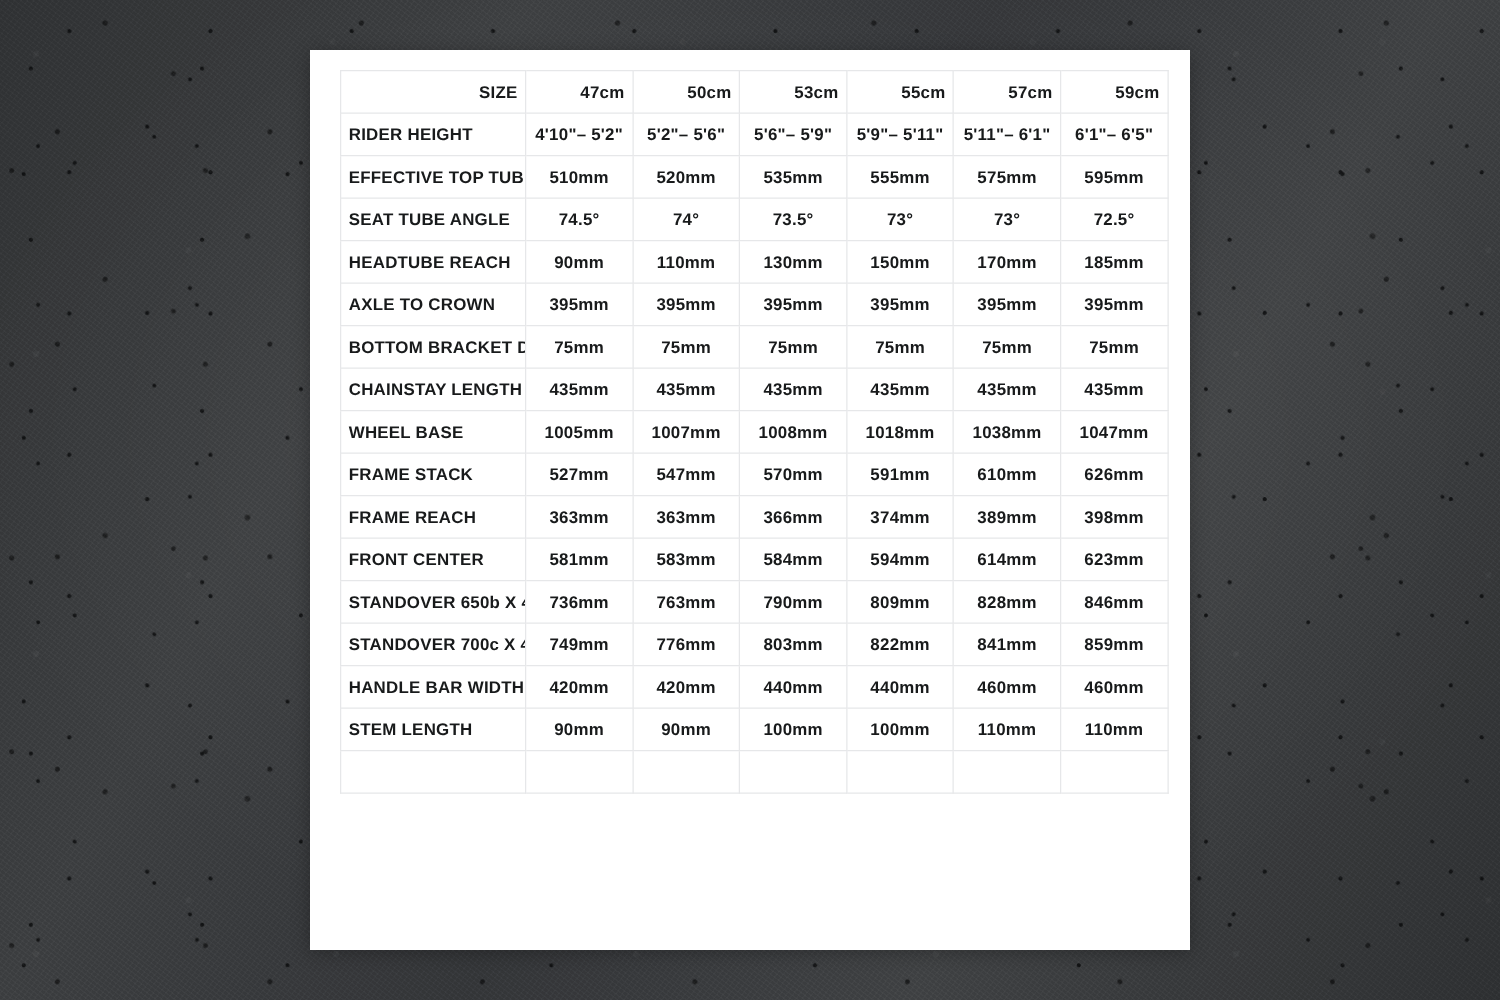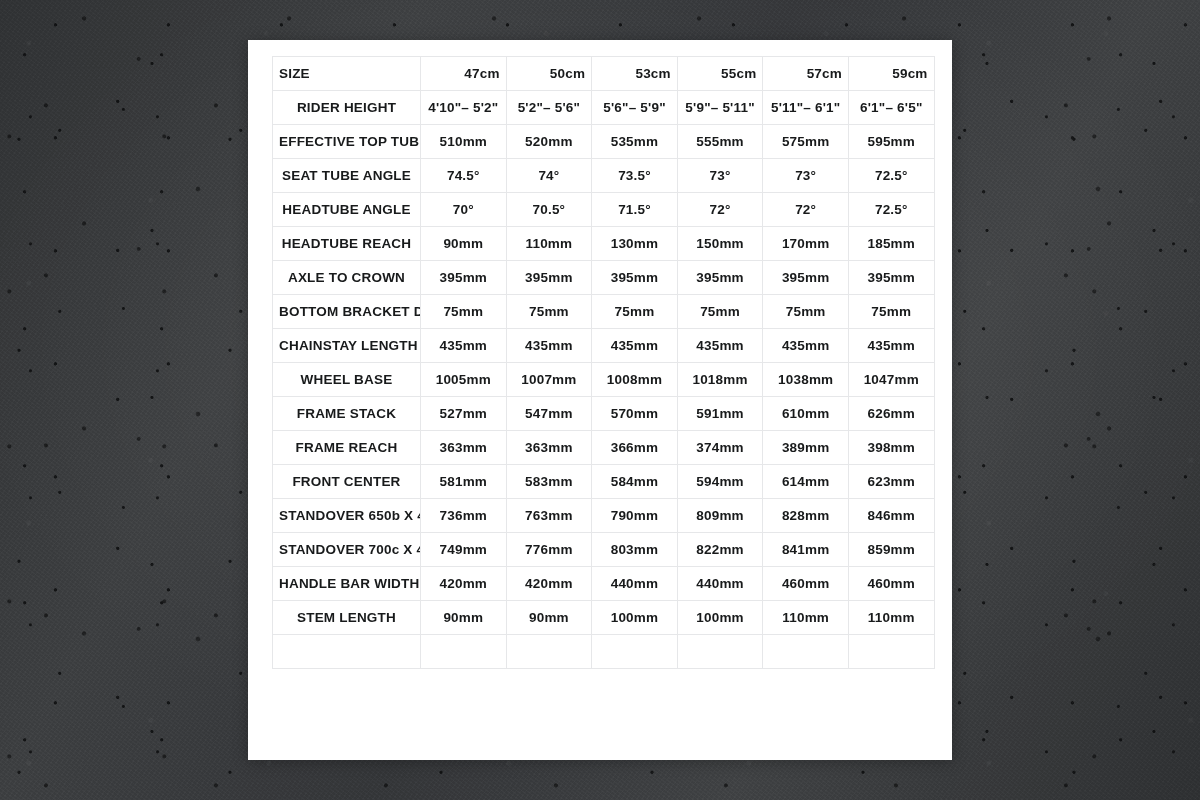--- a/index.html
+++ b/index.html
@@ -98,32 +98,32 @@
     letter-spacing: 0.2px;
     white-space: nowrap;
     overflow: hidden;
     box-sizing: border-box;
   }
   
   #geo-table col.label-col { width: 148px; }
   #geo-table col.size-col  { width: 85.6px; }
 
   td.row-label {
-    text-align: center;
+    text-align: left;
     padding-right: 11px;
     font-size: 12.4px;
     letter-spacing: 0.5px;
   }
   td.value-cell {
     text-align: center;
     font-size: 13.6px;
     letter-spacing: 0.1px;
   }
   th.corner-head {
-    text-align: left;
+    text-align: right;
     font-size: 12.8px;
     letter-spacing: 0.9px;
     color: #181a1b;
   }
   th.size-head {
     text-align: right;
     font-size: 16px;
     letter-spacing: 0.1px;
     color: #1a9e4b;
   }
@@ -188,29 +188,20 @@
         <tr>
           <td class="row-label">SEAT TUBE ANGLE</td>
           <td class="value-cell">74.5°</td>
           <td class="value-cell">74°</td>
           <td class="value-cell">73.5°</td>
           <td class="value-cell">73°</td>
           <td class="value-cell">73°</td>
           <td class="value-cell">72.5°</td>
         </tr>
         <tr>
-          <td class="row-label">HEADTUBE ANGLE</td>
-          <td class="value-cell">70°</td>
-          <td class="value-cell">70.5°</td>
-          <td class="value-cell">71.5°</td>
-          <td class="value-cell">72°</td>
-          <td class="value-cell">72°</td>
-          <td class="value-cell">72.5°</td>
-        </tr>
-        <tr>
           <td class="row-label">HEADTUBE REACH</td>
           <td class="value-cell">90mm</td>
           <td class="value-cell">110mm</td>
           <td class="value-cell">130mm</td>
           <td class="value-cell">150mm</td>
           <td class="value-cell">170mm</td>
           <td class="value-cell">185mm</td>
         </tr>
         <tr>
           <td class="row-label">AXLE TO CROWN</td>

